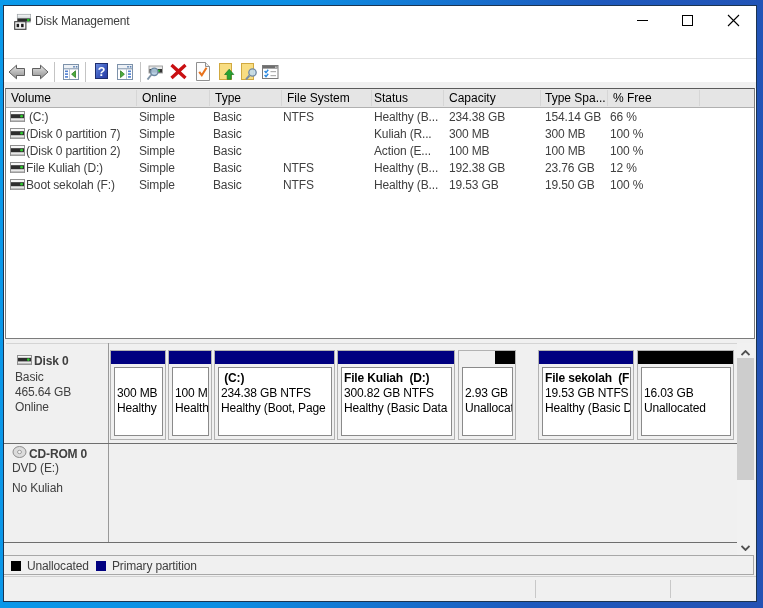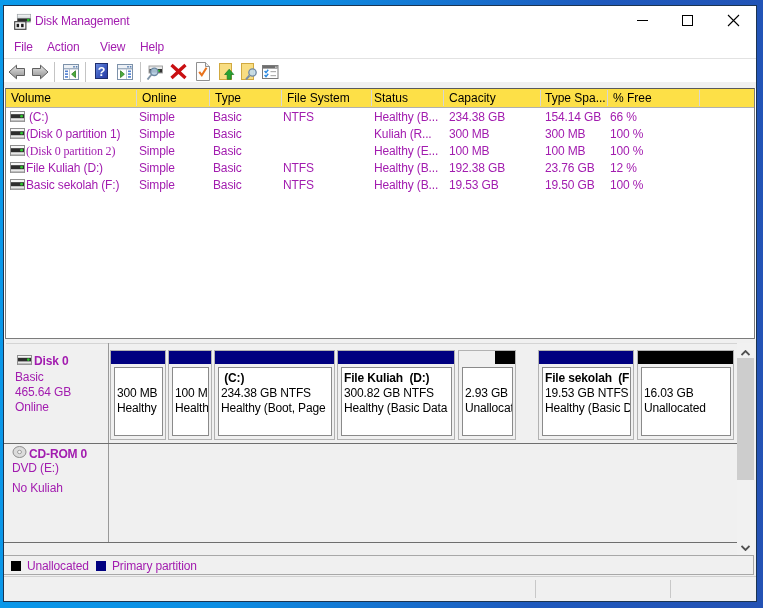--- a/index.html
+++ b/index.html
@@ -1,21 +1,21 @@
 <!DOCTYPE html>
 <html><head>
 <meta charset="utf-8">
 <style>
 html,body{margin:0;padding:0;}
 body{width:763px;height:608px;overflow:hidden;position:relative;
 background:linear-gradient(97deg,#0a9aeb 0%,#0d8ee3 35%,#1e59bd 72%,#2452b4 100%);
 font-family:"Liberation Sans",sans-serif;-webkit-font-smoothing:antialiased;}
 .abs{position:absolute;}
 .win{position:absolute;left:3px;top:5px;width:752px;height:595px;background:#fff;border:1px solid #1c3450;}
-.t12{font-size:12px;color:#a21caf;letter-spacing:-0.15px;}
+.t12{font-size:12px;color:#404040;letter-spacing:-0.15px;}
 .hdr{font-size:12px;color:#000;}
 .sepv{position:absolute;width:1px;background:#d6d6d6;}
 .navy{background:#000080;}
 .blk{position:absolute;top:11px;height:90px;border:1px solid #b2b2b2;background:#f0f0f0;box-sizing:border-box;}
 .bar{height:13px;}
 .box{position:absolute;left:3px;right:2px;top:16px;bottom:3px;background:#fff;border:1px solid #8a8a8a;overflow:hidden;}
 .box .txt{position:absolute;left:2px;top:3px;font-size:12px;line-height:15px;white-space:pre;letter-spacing:-0.15px;}
 </style>
 </head>
 <body>
@@ -40,26 +40,20 @@
     </svg>
   </div>
   <div class="abs t12" style="left:31px;top:8px;">Disk Management</div>
   <div class="abs" style="left:633px;top:14px;width:11px;height:1px;background:#000;"></div>
   <div class="abs" style="left:678px;top:9px;width:9px;height:9px;border:1px solid #000;"></div>
   <svg class="abs" style="left:723px;top:8px;" width="13" height="13" viewBox="0 0 13 13">
     <path d="M1 1 L12 12 M12 1 L1 12" stroke="#000" stroke-width="1.1"></path>
   </svg>
 </div>
 
-<div class="abs" id="menubar" style="left:0;top:31px;width:752px;height:21px;background:#fff;">
-  <div class="abs t12" style="left:10px;top:3px;">File</div>
-  <div class="abs t12" style="left:43px;top:3px;">Action</div>
-  <div class="abs t12" style="left:96px;top:3px;">View</div>
-  <div class="abs t12" style="left:136px;top:3px;">Help</div>
-</div>
 
 <div class="abs" id="toolbar" style="left:0;top:52px;width:752px;height:24px;background:#fff;">
   <svg class="abs" style="left:4px;top:6px;" width="18" height="16" viewBox="0 0 18 16">
     <defs>
           <linearGradient id="ar" x1="0" y1="0" x2="0" y2="1">
       <stop offset="0" stop-color="#e8e8e8"></stop>
             <stop offset="0.5" stop-color="#b9b9b9"></stop>
             <stop offset="1" stop-color="#8f8f8f"></stop>
           </linearGradient>
         </defs>
@@ -137,21 +131,21 @@
     <path d="M2.6 6 L4 7.6 L6.2 4.8" fill="none" stroke="#2c8ae0" stroke-width="1.5"></path>
     <path d="M2.6 10 L4 11.6 L6.2 8.8" fill="none" stroke="#2c8ae0" stroke-width="1.5"></path>
     <rect x="8.5" y="6" width="5.5" height="1.2" fill="#b0b0b0"></rect>
     <rect x="8.5" y="10" width="5.5" height="1.2" fill="#b0b0b0"></rect>
   </svg>
 </div>
 <div class="abs" style="left:0;top:52px;width:752px;height:1px;background:#e2e2e2;"></div>
 <div class="abs" style="left:0;top:76px;width:752px;height:6px;background:#f0f0f0;"></div>
 
 <div class="abs" id="list" style="left:1px;top:82px;width:748px;height:249px;background:#fff;border:1px solid #7c7c7c;border-top-color:#5a5a5a;">
-  <div class="abs" id="lhead" style="left:0;top:0;width:748px;height:18px;background:#fde047;border-bottom:1px solid #b0b0b0;">
+  <div class="abs" id="lhead" style="left:0;top:0;width:748px;height:18px;background:#e5e5e5;border-bottom:1px solid #b0b0b0;">
     <div class="abs hdr" style="left:5px;top:2px;">Volume</div>
     <div class="abs hdr" style="left:136px;top:2px;">Online</div>
     <div class="abs hdr" style="left:209px;top:2px;">Type</div>
     <div class="abs hdr" style="left:281px;top:2px;">File System</div>
     <div class="abs hdr" style="left:368px;top:2px;">Status</div>
     <div class="abs hdr" style="left:443px;top:2px;">Capacity</div>
     <div class="abs hdr" style="left:539px;top:2px;">Type Spa...</div>
     <div class="abs hdr" style="left:607px;top:2px;">% Free</div>
     <div class="sepv" style="left:130px;top:1px;height:16px;"></div>
     <div class="sepv" style="left:203px;top:1px;height:16px;"></div>
@@ -181,40 +175,40 @@
           <div class="abs t12" style="left:604px;top:2px;white-space:pre;">66 %</div>
         </div>
 <div class="abs" style="left:0;top:17px;width:748px;height:17px;">
           <svg class="abs" style="left:4px;top:3px;" width="15" height="11" viewBox="0 0 15 11">
             <rect x="0.5" y="0.5" width="14" height="10" fill="#e9e9e9" stroke="#8f8f8f"></rect>
             <rect x="1" y="1" width="13" height="2" fill="#f6f6f6"></rect>
             <rect x="1" y="3.2" width="13" height="4" fill="#2e2e2e"></rect>
             <rect x="1" y="9" width="13" height="1.3" fill="#bdbdbd"></rect>
             <circle cx="11.6" cy="5.2" r="1.4" fill="#2ec82e"></circle>
           </svg>
-          <div class="abs t12" style="left:20px;top:2px;white-space:pre;">(Disk 0 partition 1)</div>
+          <div class="abs t12" style="left:20px;top:2px;white-space:pre;">(Disk 0 partition 7)</div>
           <div class="abs t12" style="left:133px;top:2px;white-space:pre;">Simple</div>
           <div class="abs t12" style="left:207px;top:2px;white-space:pre;">Basic</div>
           <div class="abs t12" style="left:368px;top:2px;white-space:pre;">Kuliah (R...</div>
           <div class="abs t12" style="left:443px;top:2px;white-space:pre;">300 MB</div>
           <div class="abs t12" style="left:539px;top:2px;white-space:pre;">300 MB</div>
           <div class="abs t12" style="left:604px;top:2px;white-space:pre;">100 %</div>
         </div>
 <div class="abs" style="left:0;top:34px;width:748px;height:17px;">
           <svg class="abs" style="left:4px;top:3px;" width="15" height="11" viewBox="0 0 15 11">
             <rect x="0.5" y="0.5" width="14" height="10" fill="#e9e9e9" stroke="#8f8f8f"></rect>
             <rect x="1" y="1" width="13" height="2" fill="#f6f6f6"></rect>
             <rect x="1" y="3.2" width="13" height="4" fill="#2e2e2e"></rect>
             <rect x="1" y="9" width="13" height="1.3" fill="#bdbdbd"></rect>
             <circle cx="11.6" cy="5.2" r="1.4" fill="#2ec82e"></circle>
           </svg>
-          <div class="abs t12" style="left:20px;top:2px;white-space:pre;font-family:Liberation Serif, serif;">(Disk 0 partition 2)</div>
-          <div class="abs t12" style="left:133px;top:2px;white-space:pre;">Simple</div>
-          <div class="abs t12" style="left:207px;top:2px;white-space:pre;">Basic</div>
-          <div class="abs t12" style="left:368px;top:2px;white-space:pre;">Healthy (E...</div>
+          <div class="abs t12" style="left:20px;top:2px;white-space:pre;">(Disk 0 partition 2)</div>
+          <div class="abs t12" style="left:133px;top:2px;white-space:pre;">Simple</div>
+          <div class="abs t12" style="left:207px;top:2px;white-space:pre;">Basic</div>
+          <div class="abs t12" style="left:368px;top:2px;white-space:pre;">Action (E...</div>
           <div class="abs t12" style="left:443px;top:2px;white-space:pre;">100 MB</div>
           <div class="abs t12" style="left:539px;top:2px;white-space:pre;">100 MB</div>
           <div class="abs t12" style="left:604px;top:2px;white-space:pre;">100 %</div>
         </div>
 <div class="abs" style="left:0;top:51px;width:748px;height:17px;">
           <svg class="abs" style="left:4px;top:3px;" width="15" height="11" viewBox="0 0 15 11">
             <rect x="0.5" y="0.5" width="14" height="10" fill="#e9e9e9" stroke="#8f8f8f"></rect>
             <rect x="1" y="1" width="13" height="2" fill="#f6f6f6"></rect>
             <rect x="1" y="3.2" width="13" height="4" fill="#2e2e2e"></rect>
             <rect x="1" y="9" width="13" height="1.3" fill="#bdbdbd"></rect>
@@ -230,21 +224,21 @@
           <div class="abs t12" style="left:604px;top:2px;white-space:pre;">12 %</div>
         </div>
 <div class="abs" style="left:0;top:68px;width:748px;height:17px;">
           <svg class="abs" style="left:4px;top:3px;" width="15" height="11" viewBox="0 0 15 11">
             <rect x="0.5" y="0.5" width="14" height="10" fill="#e9e9e9" stroke="#8f8f8f"></rect>
             <rect x="1" y="1" width="13" height="2" fill="#f6f6f6"></rect>
             <rect x="1" y="3.2" width="13" height="4" fill="#2e2e2e"></rect>
             <rect x="1" y="9" width="13" height="1.3" fill="#bdbdbd"></rect>
             <circle cx="11.6" cy="5.2" r="1.4" fill="#2ec82e"></circle>
           </svg>
-          <div class="abs t12" style="left:20px;top:2px;white-space:pre;">Basic sekolah (F:)</div>
+          <div class="abs t12" style="left:20px;top:2px;white-space:pre;">Boot sekolah (F:)</div>
           <div class="abs t12" style="left:133px;top:2px;white-space:pre;">Simple</div>
           <div class="abs t12" style="left:207px;top:2px;white-space:pre;">Basic</div>
           <div class="abs t12" style="left:277px;top:2px;white-space:pre;">NTFS</div>
           <div class="abs t12" style="left:368px;top:2px;white-space:pre;">Healthy (B...</div>
           <div class="abs t12" style="left:443px;top:2px;white-space:pre;">19.53 GB</div>
           <div class="abs t12" style="left:539px;top:2px;white-space:pre;">19.50 GB</div>
           <div class="abs t12" style="left:604px;top:2px;white-space:pre;">100 %</div>
         </div>
 </div>
 </div>

